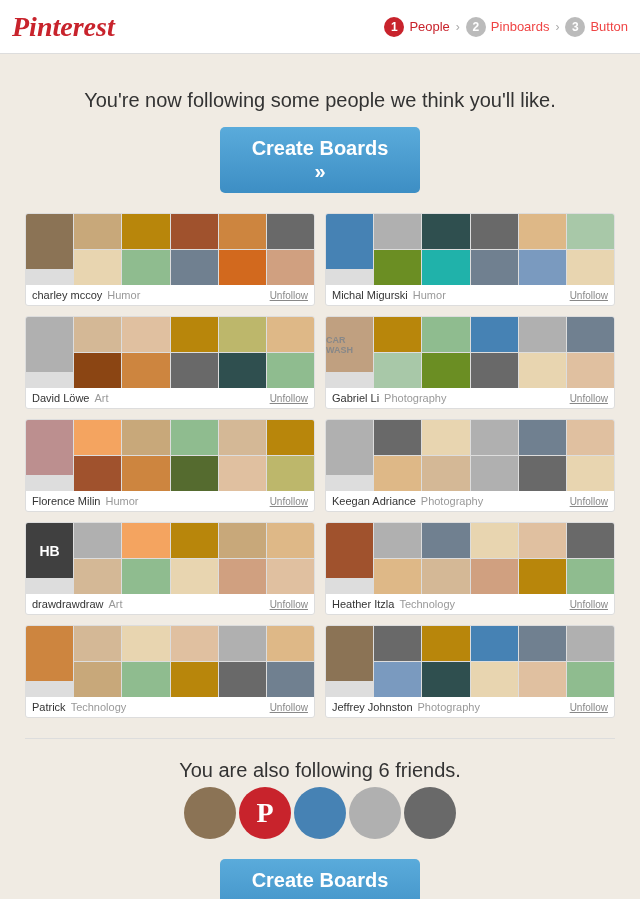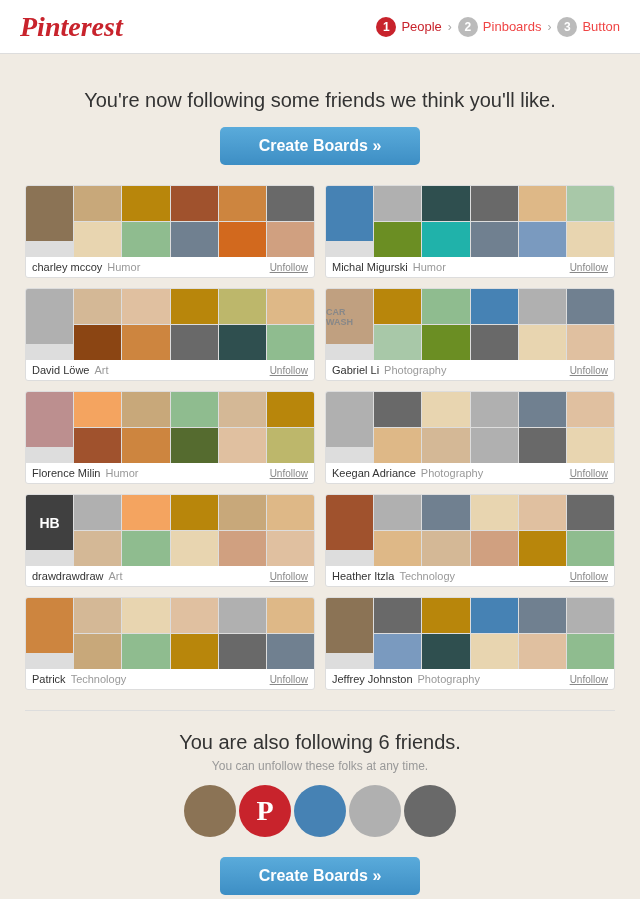--- a/index.html
+++ b/index.html
@@ -11,21 +11,21 @@
       color: #333;
     }
 
     
     .header {
       background: #fff;
       border-bottom: 1px solid #ddd;
       height: 54px;
       display: flex;
       align-items: center;
-      padding: 0 20px;
+      padding: 0 12px;
       gap: 0;
     }
     .logo {
       font-size: 28px;
       font-weight: bold;
       color: #c8232c;
       font-family: Georgia, serif;
       font-style: italic;
       flex: 0 0 auto;
       margin-right: auto;
@@ -70,21 +70,21 @@
       margin: 15px 0 15px;
     }
     .create-btn {
       display: block;
       margin: 10px auto 20px;
       background: linear-gradient(to bottom, #5aabdb, #3d8ec4);
       color: #fff;
       border: none;
       border-radius: 5px;
       padding: 10px 28px;
-      font-size: 16px;
+      font-size: 20px;
       font-weight: bold;
       cursor: pointer;
       text-align: center;
       width: 200px;
     }
 
     
     .person-grid {
       display: grid;
       grid-template-columns: 1fr 1fr;
@@ -231,21 +231,21 @@
     </div>
     <span class="step-arrow">›</span>
     <div class="step">
       <div class="step-num inactive">3</div>
       <span class="step-label inactive">Button</span>
     </div>
   </div>
 </div>
 
 <div class="main">
-  <p class="headline">You're now following some friends we think you'll like.</p>
+  <p class="headline">You're now following some people we think you'll like.</p>
   <button class="create-btn">Create Boards »</button>
 
   <div class="person-grid">
 
     <div class="person-card">
       <div class="person-images">
         <div class="img-cell large c1"></div>
         <div class="img-cell c21"></div>
         <div class="img-cell c7"></div>
         <div class="img-cell c3"></div>
@@ -452,21 +452,20 @@
         <button class="unfollow-btn">Unfollow</button>
       </div>
     </div>
 
   </div>
 
   <hr class="divider">
 
   <div class="friends-section">
     <p class="friends-title">You are also following 6 friends.</p>
-    <p class="friends-sub">You can unfollow these folks at any time.</p>
     <div class="friends-avatars">
       <div class="avatar-circle c1"></div>
       <div class="logo-p">P</div>
       <div class="avatar-circle c5"></div>
       <div class="avatar-circle c28"></div>
       <div class="avatar-circle c17"></div>
     </div>
   </div>
 
   <button class="create-btn">Create Boards »</button>

